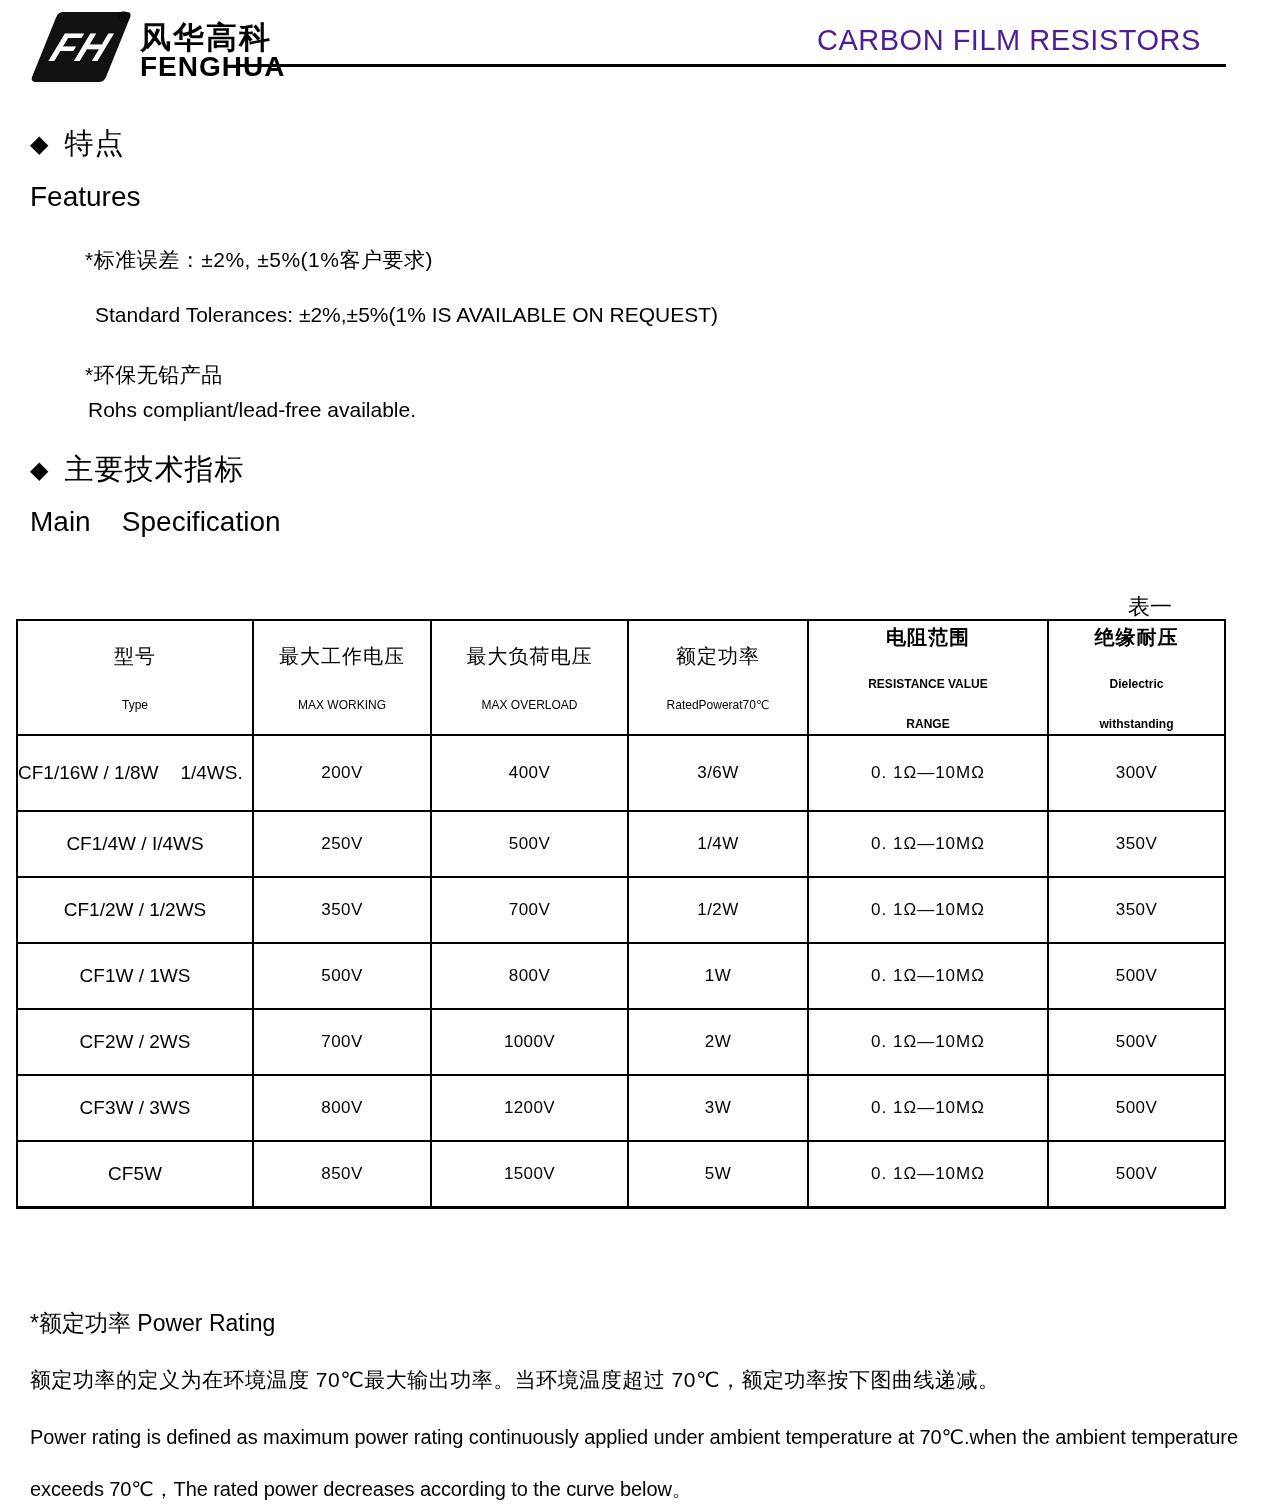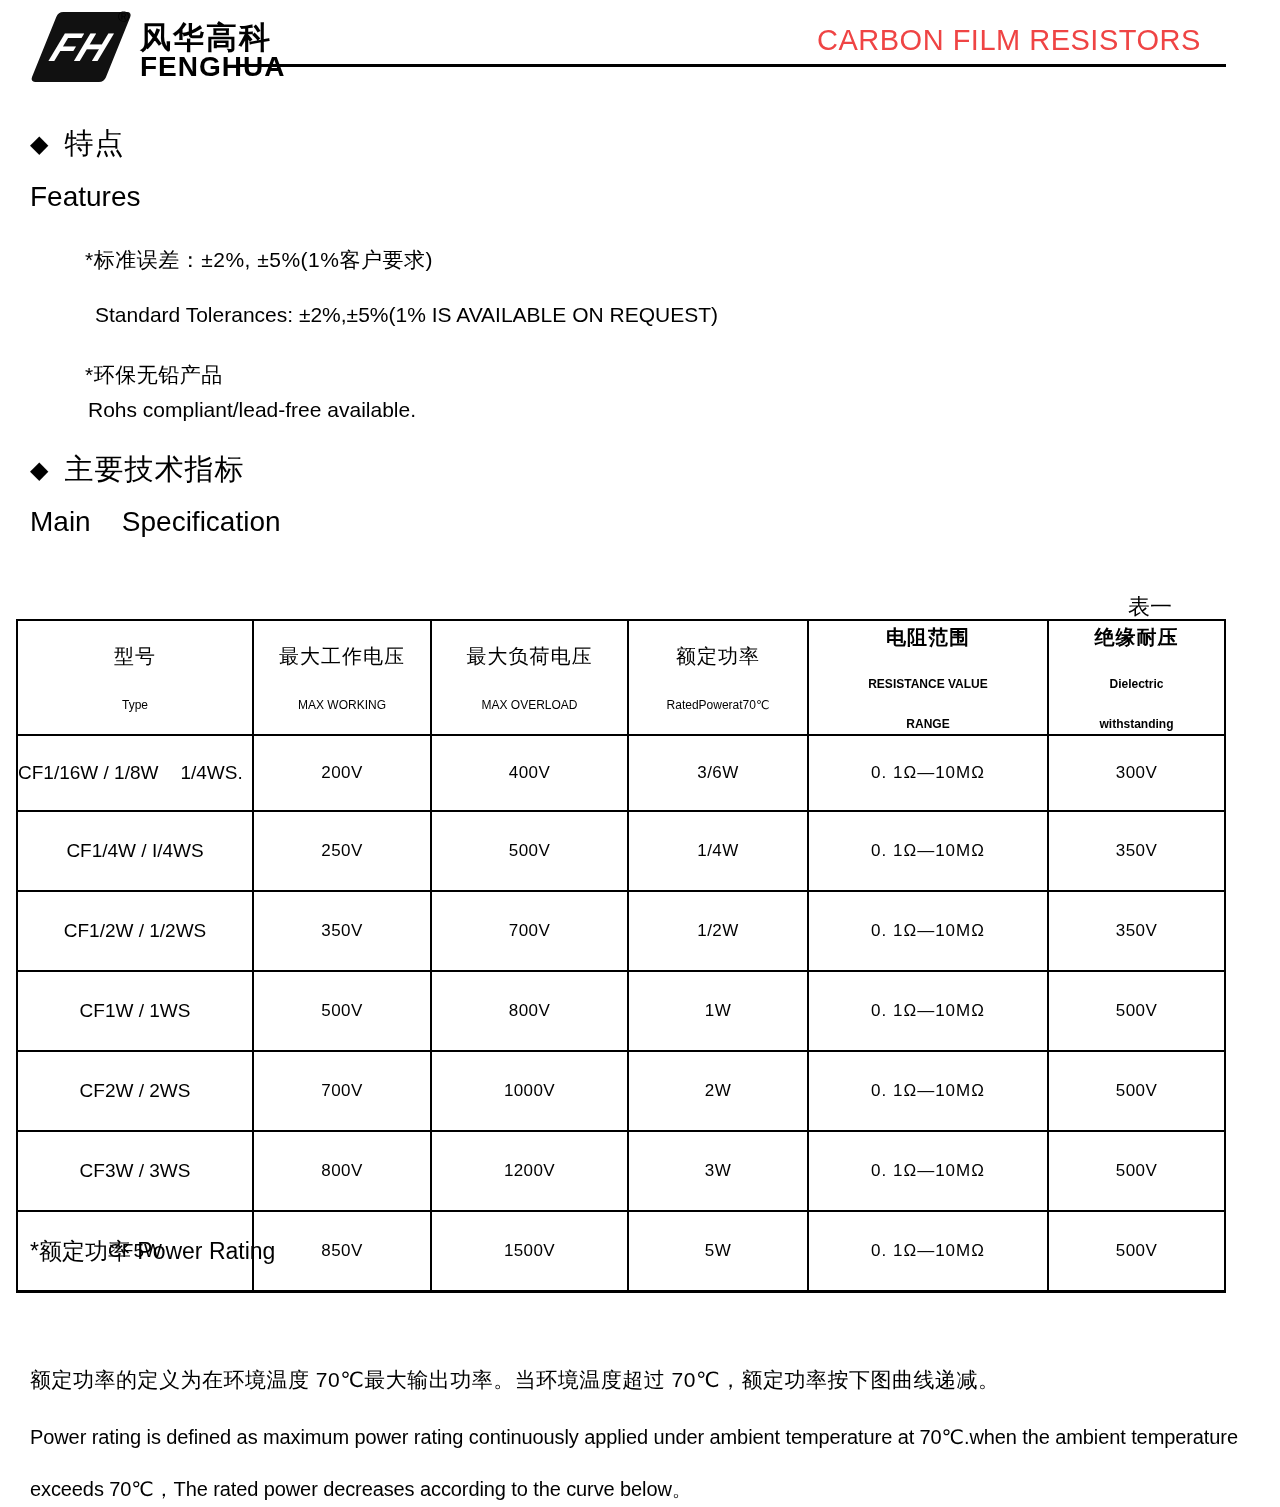--- a/index.html
+++ b/index.html
@@ -14,21 +14,21 @@
     left:30px; top:12px; width:74px; height:70px; background:#111;
     transform:skewX(-22deg); transform-origin:bottom left; border-radius:5px;
     display:flex; align-items:center; justify-content:center;
   }
   .logo-mark span {
     color:#fff; font-weight:bold; font-style:italic; font-size:40px; letter-spacing:1px;
   }
   .logo-reg { left:118px; top:8px; font-size:15px; }
   .logo-cn { left:140px; top:17px; font-size:31px; font-weight:bold; letter-spacing:2px; }
   .logo-en { left:140px; top:51px; font-size:28px; font-weight:600; letter-spacing:1px; }
-  .doc-title { left:817px; top:24px; font-size:29px; color:#ef4444; letter-spacing:0.5px; }
+  .doc-title { left:817px; top:24px; font-size:29px; color:#4c1d95; letter-spacing:0.5px; }
   .header-rule { left:237px; top:64px; width:989px; height:3px; background:#000; }
 
   
   .sect { display:flex; align-items:center; gap:16px; }
   .sect .diamond { font-size:24px; line-height:1; }
   .sect .sect-cn { font-size:29px; font-weight:400; letter-spacing:1px; }
   .sect-en { font-size:28px; }
   .pre { white-space:pre; }
   .feat-line-cn { font-size:21px; letter-spacing:0.5px; }
   .feat-line-en { font-size:21px; }
@@ -38,21 +38,21 @@
   table.spec {
     position:absolute; left:16px; top:619px; width:1208px;
     border-collapse:collapse; table-layout:fixed;
     border:2px solid #000; border-bottom-width:3px;
   }
   table.spec th, table.spec td {
     border:2px solid #000; padding:0; text-align:center; vertical-align:middle;
     font-weight:normal;
   }
   table.spec thead tr { height:115px; }
-  table.spec tbody tr { height:80px; }
+  table.spec tbody tr { height:66px; }
   table.spec tbody tr.tall { height:76px; }
   .hcell { display:flex; flex-direction:column; justify-content:center; align-items:center; gap:28px; }
   .hcell.three { gap:26px;font-weight:bold; }
   .h-cn { font-size:20px; letter-spacing:1px; }
   .h-en { font-size:12px; }
   .c-type { font-size:19px; }
   .c-type2 { display:flex; flex-direction:row; gap:22px; }
   .c-val { font-size:17px; letter-spacing:0.4px; }
   .c-range { font-size:17px; letter-spacing:1px; }
 
@@ -202,18 +202,18 @@
         <td class="c-type">CF5W</td>
         <td class="c-val">850V</td>
         <td class="c-val">1500V</td>
         <td class="c-val">5W</td>
         <td class="c-range">0. 1Ω—10MΩ</td>
         <td class="c-val">500V</td>
       </tr>
     </tbody>
   </table>
 
-  <div class="abs pr-heading" style="left:30px; top:1236px;">*额定功率 Power Rating</div>
+  <div class="abs pr-heading" style="left:30px; top:1308px;">*额定功率 Power Rating</div>
   <div class="abs pr-cn" style="left:30px; top:1366px;">额定功率的定义为在环境温度 70℃最大输出功率。当环境温度超过 70℃，额定功率按下图曲线递减。</div>
   <div class="abs pr-en" style="left:30px; top:1425px;">Power rating is defined as maximum power rating continuously applied under ambient temperature at 70℃.when the ambient temperature</div>
   <div class="abs pr-en" style="left:30px; top:1476px;">exceeds 70℃，The rated power decreases according to the curve below。</div>
 
 </div>
 
 </body></html>

